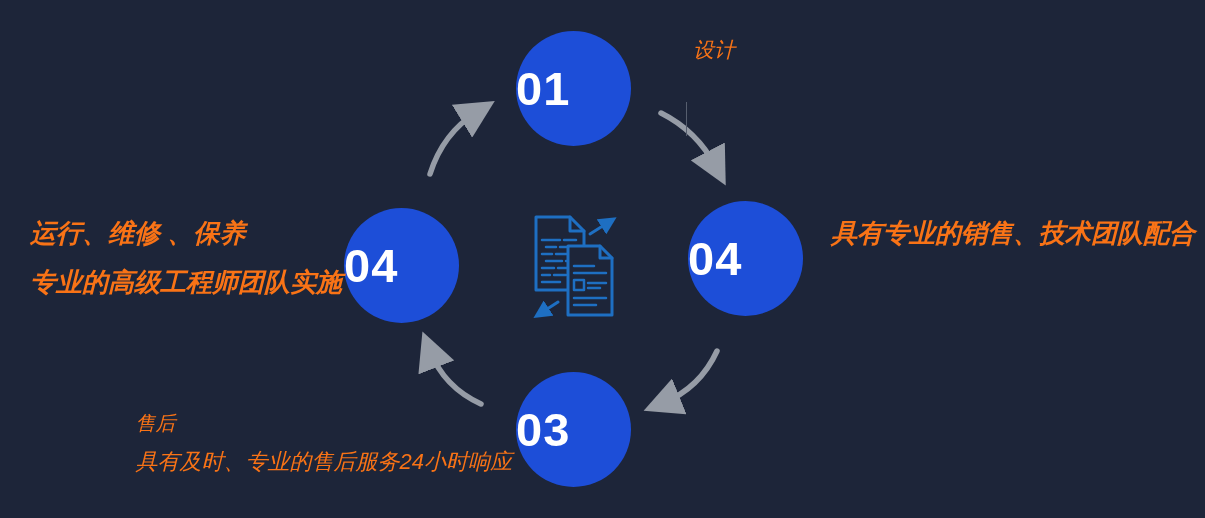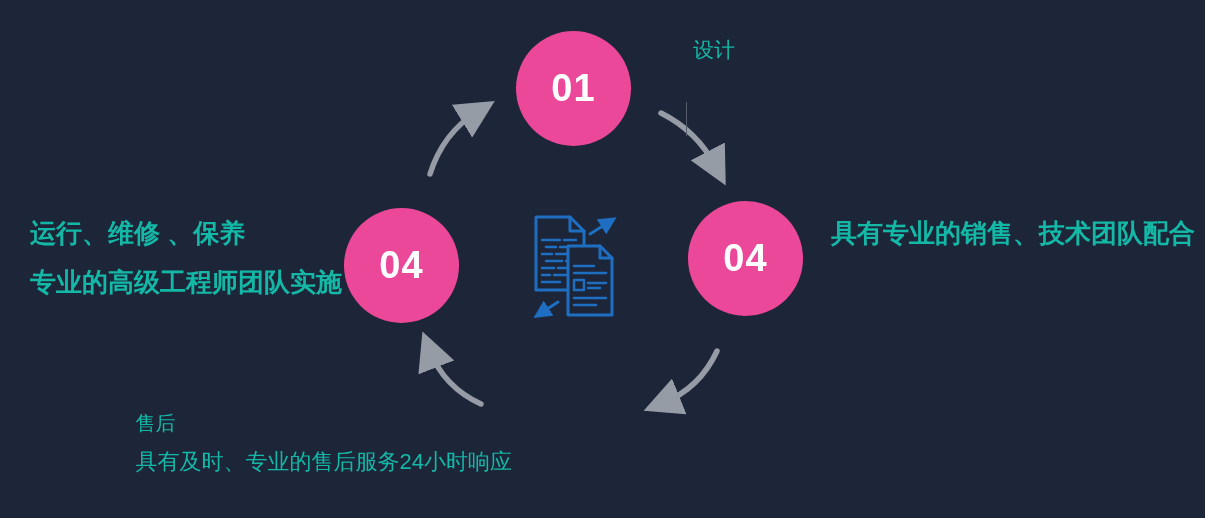--- a/index.html
+++ b/index.html
@@ -11,34 +11,34 @@
     position:relative;
     width:1205px;
     height:518px;
     background:#1d2539;
     overflow:hidden;
   }
   .circle{
     position:absolute;
     width:115px;height:115px;
     border-radius:50%;
-    background:#ec4899;
-    display:flex;align-items:center;justify-content:center;
+    background:#1d4ed8;
+    display:flex;align-items:center;justify-content:flex-start;
     color:#ffffff;
-    font-size:38px;
+    font-size:47px;
     font-weight:bold;
     letter-spacing:1px;
     box-shadow:0 0 0 0 rgba(0,0,0,0);
   }
   #circle-1{left:516px;top:31px;}
   #circle-2{left:688px;top:201px;}
   #circle-3{left:516px;top:372px;}
   #circle-4{left:344px;top:208px;}
 
-  .label{position:absolute;color:#14b8a6;}
+  .label{position:absolute;color:#f97316;font-style:italic;}
 
   #label-1{left:693px;top:36px;font-size:21px;}
   #label-1 .title{font-weight:500;margin-bottom:10px;}
   #label-1 .desc{font-weight:400;}
 
   #label-2{left:831px;top:216px;font-size:26px;font-weight:600;}
   #label-2 .title{margin-bottom:14px;}
 
   #label-3{right:693px;top:410px;text-align:left;}
   #label-3 .title{font-size:20px;font-weight:500;margin-bottom:10px;margin-right:12px;}
@@ -111,20 +111,23 @@
       </marker>
     </defs>
   </svg>
 
   <div class="circle" id="circle-1">
     <span>01</span>
   </div>
   <div class="circle" id="circle-2">
     <span>04</span>
   </div>
+  <div class="circle" id="circle-3">
+    <span>03</span>
+  </div>
   <div class="circle" id="circle-4">
     <span>04</span>
   </div>
 
   <div class="label" id="label-1">
     <div class="title">设计</div>
   </div>
   <div class="tick"></div>
 
   <div class="label" id="label-2">

